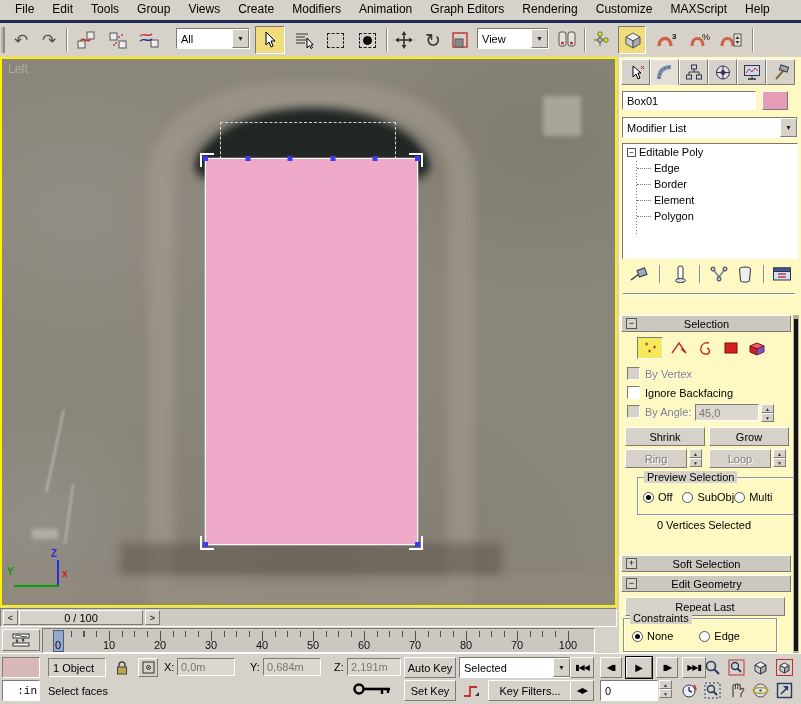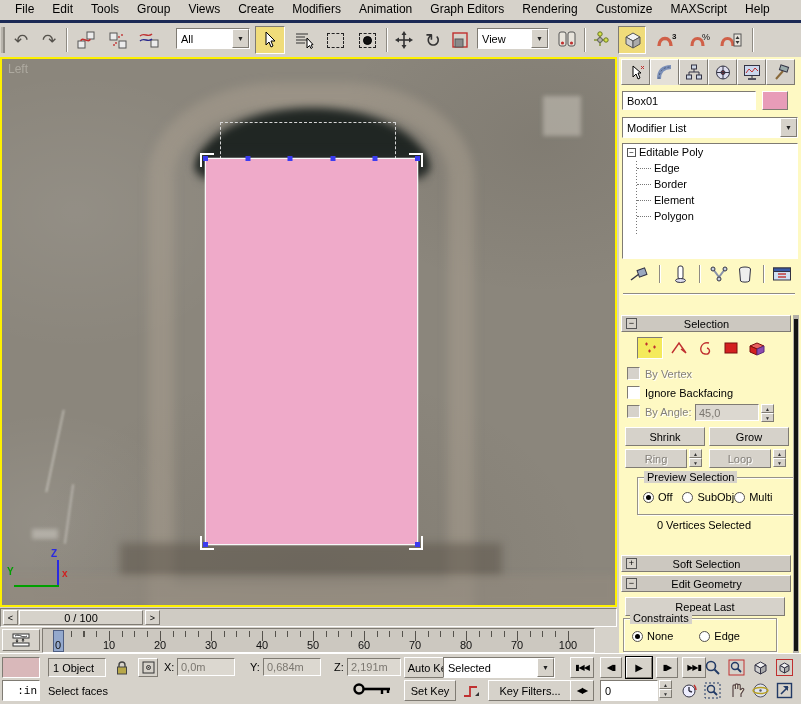--- a/index.html
+++ b/index.html
@@ -573,21 +573,21 @@
       <svg width="44" height="18">
           <circle cx="7" cy="9" r="4.5" fill="none" stroke="#000" stroke-width="2.4"></circle>
           <line x1="11.5" y1="9" x2="38" y2="9" stroke="#000" stroke-width="2.6"></line>
           <line x1="30" y1="9" x2="30" y2="14" stroke="#000" stroke-width="2.4"></line>
           <line x1="36" y1="9" x2="36" y2="13" stroke="#000" stroke-width="2.4"></line>
         </svg>
     </div>
 
     <div class="abs btn" style="left:404px;top:3px;width:52px;height:21px">Auto Key</div>
     <div class="abs btn" style="left:404px;top:26px;width:52px;height:21px">Set Key</div>
-    <div class="combo" style="left:443px;top:3px;width:112px;position:absolute;height:21px">
+    <div class="combo" style="left:459px;top:3px;width:112px;position:absolute;height:21px">
       <span class="cval">Selected</span>
       <span class="carr">▼</span>
     </div>
     <div class="abs ctr" style="left:459px;top:26px;width:24px;height:21px">
       <svg width="18" height="16">
           <path d="M2 13 L8 13 L8 4 L15 4" fill="none" stroke="#c03030" stroke-width="1.8"></path>
           <polygon points="13,13 17,13 17,9" fill="#333"></polygon>
         </svg>
     </div>
     <div class="abs btn" style="left:488px;top:26px;width:84px;height:21px">Key Filters...</div>

